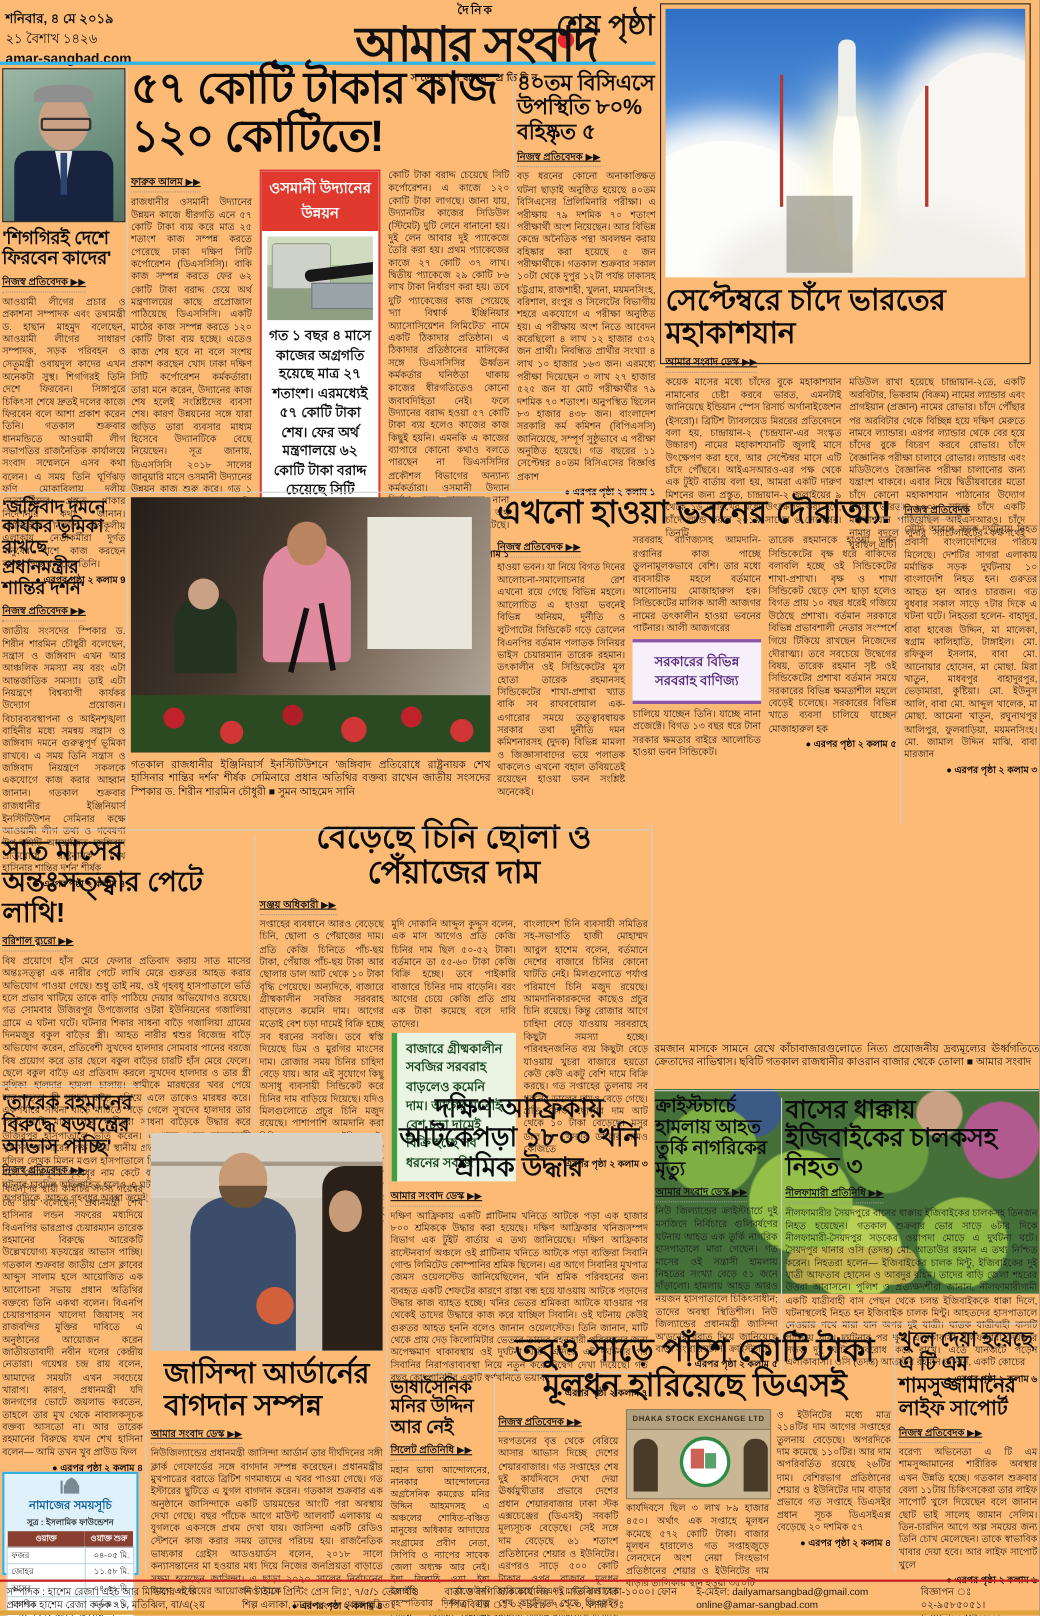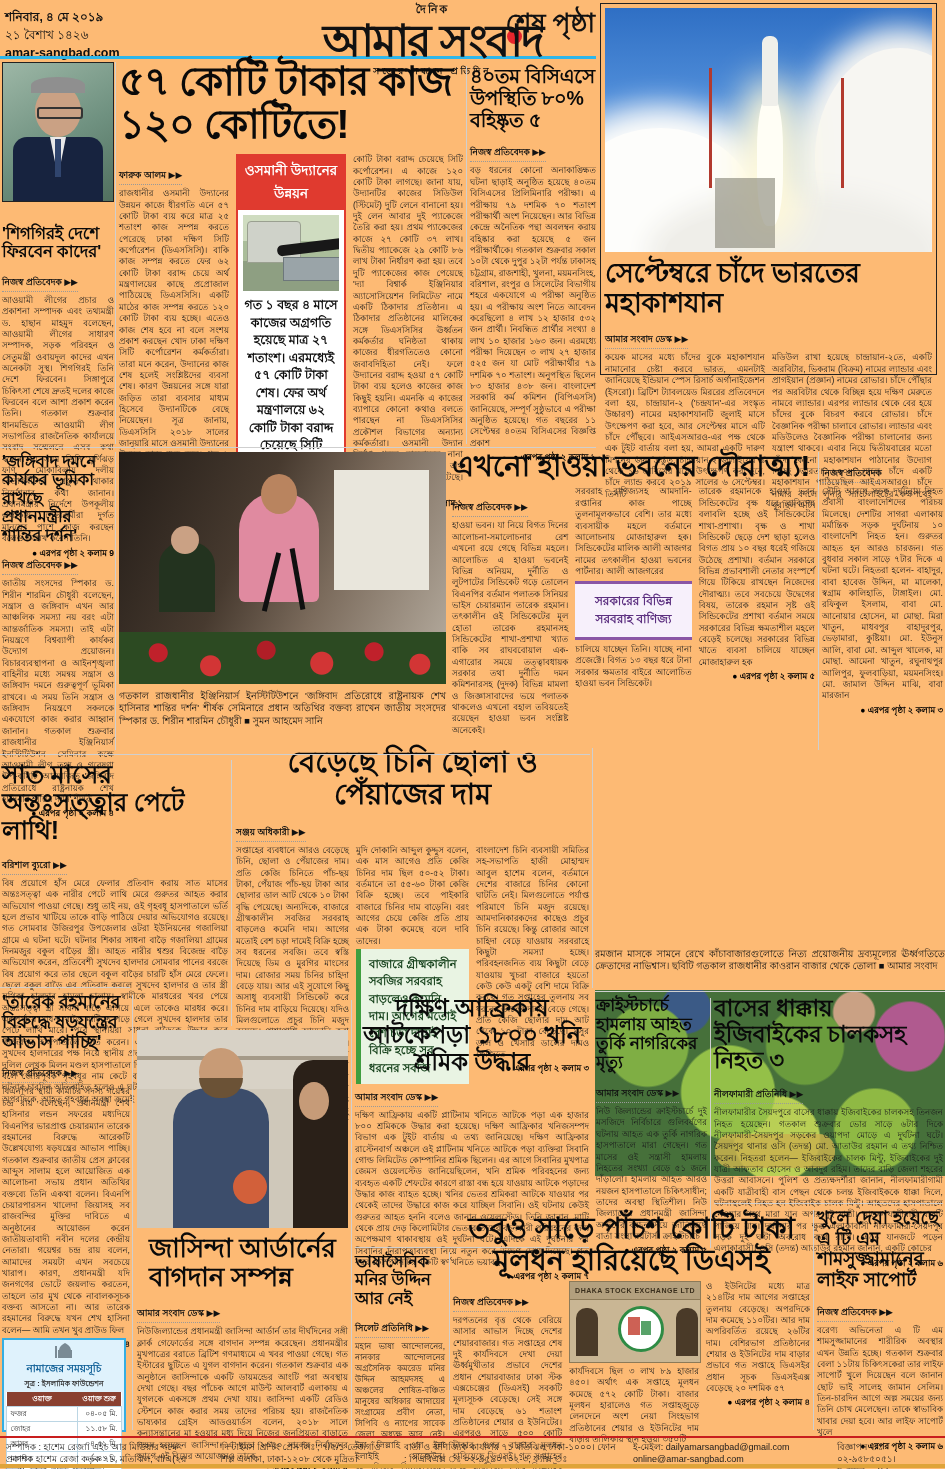--- a/index.html
+++ b/index.html
@@ -1,22 +1,22 @@
 <!DOCTYPE html>
 <html><head>
 <meta charset="utf-8">
 <style>
   html,body{margin:0;padding:0;background:#888;}
   #page{position:relative;width:945px;height:1469px;background:#fdba74;overflow:hidden;
         font-family:"Liberation Sans","DejaVu Sans",sans-serif;color:#111;}
   .abs{position:absolute;}
   .hl{font-weight:bold;color:#0a0a0a;line-height:1.12;letter-spacing:-.2px;}
   .body{font-size:9px;line-height:1.32;text-align:justify;color:#1c1c1c;}
-  .byline{font-size:9px;font-weight:bold;color:#111;display:inline-block;margin:14px 0 3px;
-          border-bottom:1px dotted #999;padding-bottom:1px;}
+  .byline{font-size:9px;font-weight:bold;color:#111;display:inline-block;margin:4px 0 3px;
+          border-bottom:1px dotted #999;padding-bottom:1px;text-decoration:underline;}
   .cont{font-weight:bold;font-size:8.5px;text-align:right;margin-top:2px;color:#000;}
   .cols{display:flex;gap:7px;}
   .cols>div{flex:1;min-width:0;}
   .vr{position:absolute;width:1px;background:#cfcfcf;}
   .hrule{position:absolute;height:1px;background:#cfcfcf;}
   
   .dateblock{font-size:12px;font-weight:bold;line-height:1.5;}
   .dateblock .url{font-size:12.5px;}
   .masthead{text-align:center;}
   .masthead .daily{font-size:11px;font-weight:bold;letter-spacing:2px;}
@@ -80,21 +80,21 @@
 
   <div class="abs" style="left:2px;top:62px;width:112px;">
     <div class="photo border-thin" style="width:110px;height:138px;background:linear-gradient(150deg,#9db7a6,#6f9180 55%,#51705f);">
       <div class="blob" style="left:32px;top:22px;width:46px;height:52px;background:#caa184;"></div>
       <div class="abs" style="left:28px;top:14px;width:54px;height:16px;background:#8f8f8f;border-radius:50% 50% 0 0;"></div>
       <div class="abs" style="left:34px;top:44px;width:42px;height:8px;border:2px solid #333;border-radius:3px;background:transparent;"></div>
       <div class="abs" style="left:10px;top:74px;width:90px;height:64px;background:#17233f;border-radius:14px 14px 0 0;"></div>
       <div class="abs" style="left:47px;top:74px;width:16px;height:40px;background:#e9e9e9;clip-path:polygon(0 0,100% 0,50% 100%);"></div>
       <div class="abs" style="left:52px;top:76px;width:6px;height:38px;background:#30456e;"></div>
     </div>
-    <div class="hl" style="font-size:16.5px;margin-top:22px;">'শিগগিরই দেশে ফিরবেন কাদের'</div>
+    <div class="hl" style="font-size:16.5px;margin-top:6px;">'শিগগিরই দেশে ফিরবেন কাদের'</div>
     <span class="byline">নিজস্ব প্রতিবেদক ▶▶</span>
     <div class="body" style="font-size:8.6px;">আওয়ামী লীগের প্রচার ও প্রকাশনা সম্পাদক এবং তথ্যমন্ত্রী ড. হাছান মাহমুদ বলেছেন, আওয়ামী লীগের সাধারণ সম্পাদক, সড়ক পরিবহন ও সেতুমন্ত্রী ওবায়দুল কাদের এখন অনেকটা সুস্থ। শিগগিরই তিনি দেশে ফিরবেন। সিঙ্গাপুরে চিকিৎসা শেষে দ্রুতই দলের কাজে ফিরবেন বলে আশা প্রকাশ করেন তিনি। গতকাল শুক্রবার ধানমন্ডিতে আওয়ামী লীগ সভাপতির রাজনৈতিক কার্যালয়ে সংবাদ সম্মেলনে এসব কথা বলেন। এ সময় তিনি ঘূর্ণিঝড় ফণি মোকাবিলায় দলীয় নেতাকর্মীদের প্রস্তুত থাকার নির্দেশনার কথা জানান। প্রধানমন্ত্রীর নির্দেশে উপকূলীয় এলাকায় নেতাকর্মীরা দুর্গত মানুষের পাশে কাজ করছেন বলেও উল্লেখ করেন তিনি।</div>
     <div class="cont">● এরপর পৃষ্ঠা ২ কলাম 9</div>
   </div>
 
   <div class="abs" style="left:119px;top:60px;width:344px;">
     <div class="hl" style="font-size:40px;line-height:1.08;letter-spacing:-1px;">৫৭ কোটি টাকার কাজ ১২০ কোটিতে!</div>
     <div class="cols" style="margin-top:8px;">
       <div>
         <span class="byline">ফারুক আলম ▶▶</span>
@@ -118,21 +118,21 @@
     </div>
   </div>
 
   <div class="abs" style="left:470px;top:66px;width:126px;">
     <div class="hl" style="font-size:19.5px;">৪০তম বিসিএসে উপস্থিতি ৮০% বহিষ্কৃত ৫</div>
     <span class="byline">নিজস্ব প্রতিবেদক ▶▶</span>
     <div class="body" style="font-size:8.6px;">বড় ধরনের কোনো অনাকাঙ্ক্ষিত ঘটনা ছাড়াই অনুষ্ঠিত হয়েছে ৪০তম বিসিএসের প্রিলিমিনারি পরীক্ষা। এ পরীক্ষায় ৭৯ দশমিক ৭০ শতাংশ পরীক্ষার্থী অংশ নিয়েছেন। আর বিভিন্ন কেন্দ্রে অনৈতিক পন্থা অবলম্বন করায় বহিষ্কার করা হয়েছে ৫ জন পরীক্ষার্থীকে। গতকাল শুক্রবার সকাল ১০টা থেকে দুপুর ১২টা পর্যন্ত ঢাকাসহ চট্টগ্রাম, রাজশাহী, খুলনা, ময়মনসিংহ, বরিশাল, রংপুর ও সিলেটের বিভাগীয় শহরে একযোগে এ পরীক্ষা অনুষ্ঠিত হয়। এ পরীক্ষায় অংশ নিতে আবেদন করেছিলো ৪ লাখ ১২ হাজার ৫৩২ জন প্রার্থী। নিবন্ধিত প্রার্থীর সংখ্যা ৪ লাখ ১০ হাজার ১৬৩ জন। এরমধ্যে পরীক্ষা দিয়েছেন ৩ লাখ ২৭ হাজার ৫২৫ জন যা মোট পরীক্ষার্থীর ৭৯ দশমিক ৭০ শতাংশ। অনুপস্থিত ছিলেন ৮৩ হাজার ৪৩৮ জন। বাংলাদেশ সরকারি কর্ম কমিশন (বিপিএসসি) জানিয়েছে, সম্পূর্ণ সুষ্ঠুভাবে এ পরীক্ষা অনুষ্ঠিত হয়েছে। গত বছরের ১১ সেপ্টেম্বর ৪০তম বিসিএসের বিজ্ঞপ্তি প্রকাশ</div>
     <div class="cont">● এরপর পৃষ্ঠা ২ কলাম ১</div>
   </div>
 
-  <div class="abs" style="left:600px;top:3px;width:337px;height:372px;border:1.5px solid #222;box-sizing:border-box;padding:4px;">
+  <div class="abs" style="left:600px;top:3px;width:337px;height:328px;border:1.5px solid #222;box-sizing:border-box;padding:4px;">
     <div class="photo" style="width:100%;height:244px;background:linear-gradient(#2f6fc4 0%,#4e8cd8 35%,#9dbde4 65%,#dfe8ee 100%);">
       <div class="blob" style="left:-40px;top:120px;width:190px;height:160px;background:#fdfdfb;box-shadow:0 0 30px 22px #fdfdfb;"></div>
       <div class="blob" style="left:210px;top:40px;width:170px;height:220px;background:#f7f6f2;box-shadow:0 0 28px 20px #f7f6f2;"></div>
       <div class="blob" style="left:60px;top:200px;width:260px;height:90px;background:#efeee9;box-shadow:0 0 24px 18px #efeee9;"></div>
       <div class="abs" style="left:152px;top:88px;width:26px;height:130px;background:#fffef5;box-shadow:0 0 36px 18px #fff9d8;border-radius:40%;"></div>
       <div class="abs" style="left:157px;top:28px;width:16px;height:70px;background:#efefea;border-radius:7px 7px 2px 2px;"></div>
       <div class="abs" style="left:104px;top:60px;width:3px;height:120px;background:#b23a2e;"></div>
       <div class="abs" style="left:236px;top:70px;width:3px;height:110px;background:#b23a2e;"></div>
       <div class="abs" style="left:110px;top:170px;width:60px;height:70px;background:#8e8c7e;opacity:.65;"></div>
     </div>

